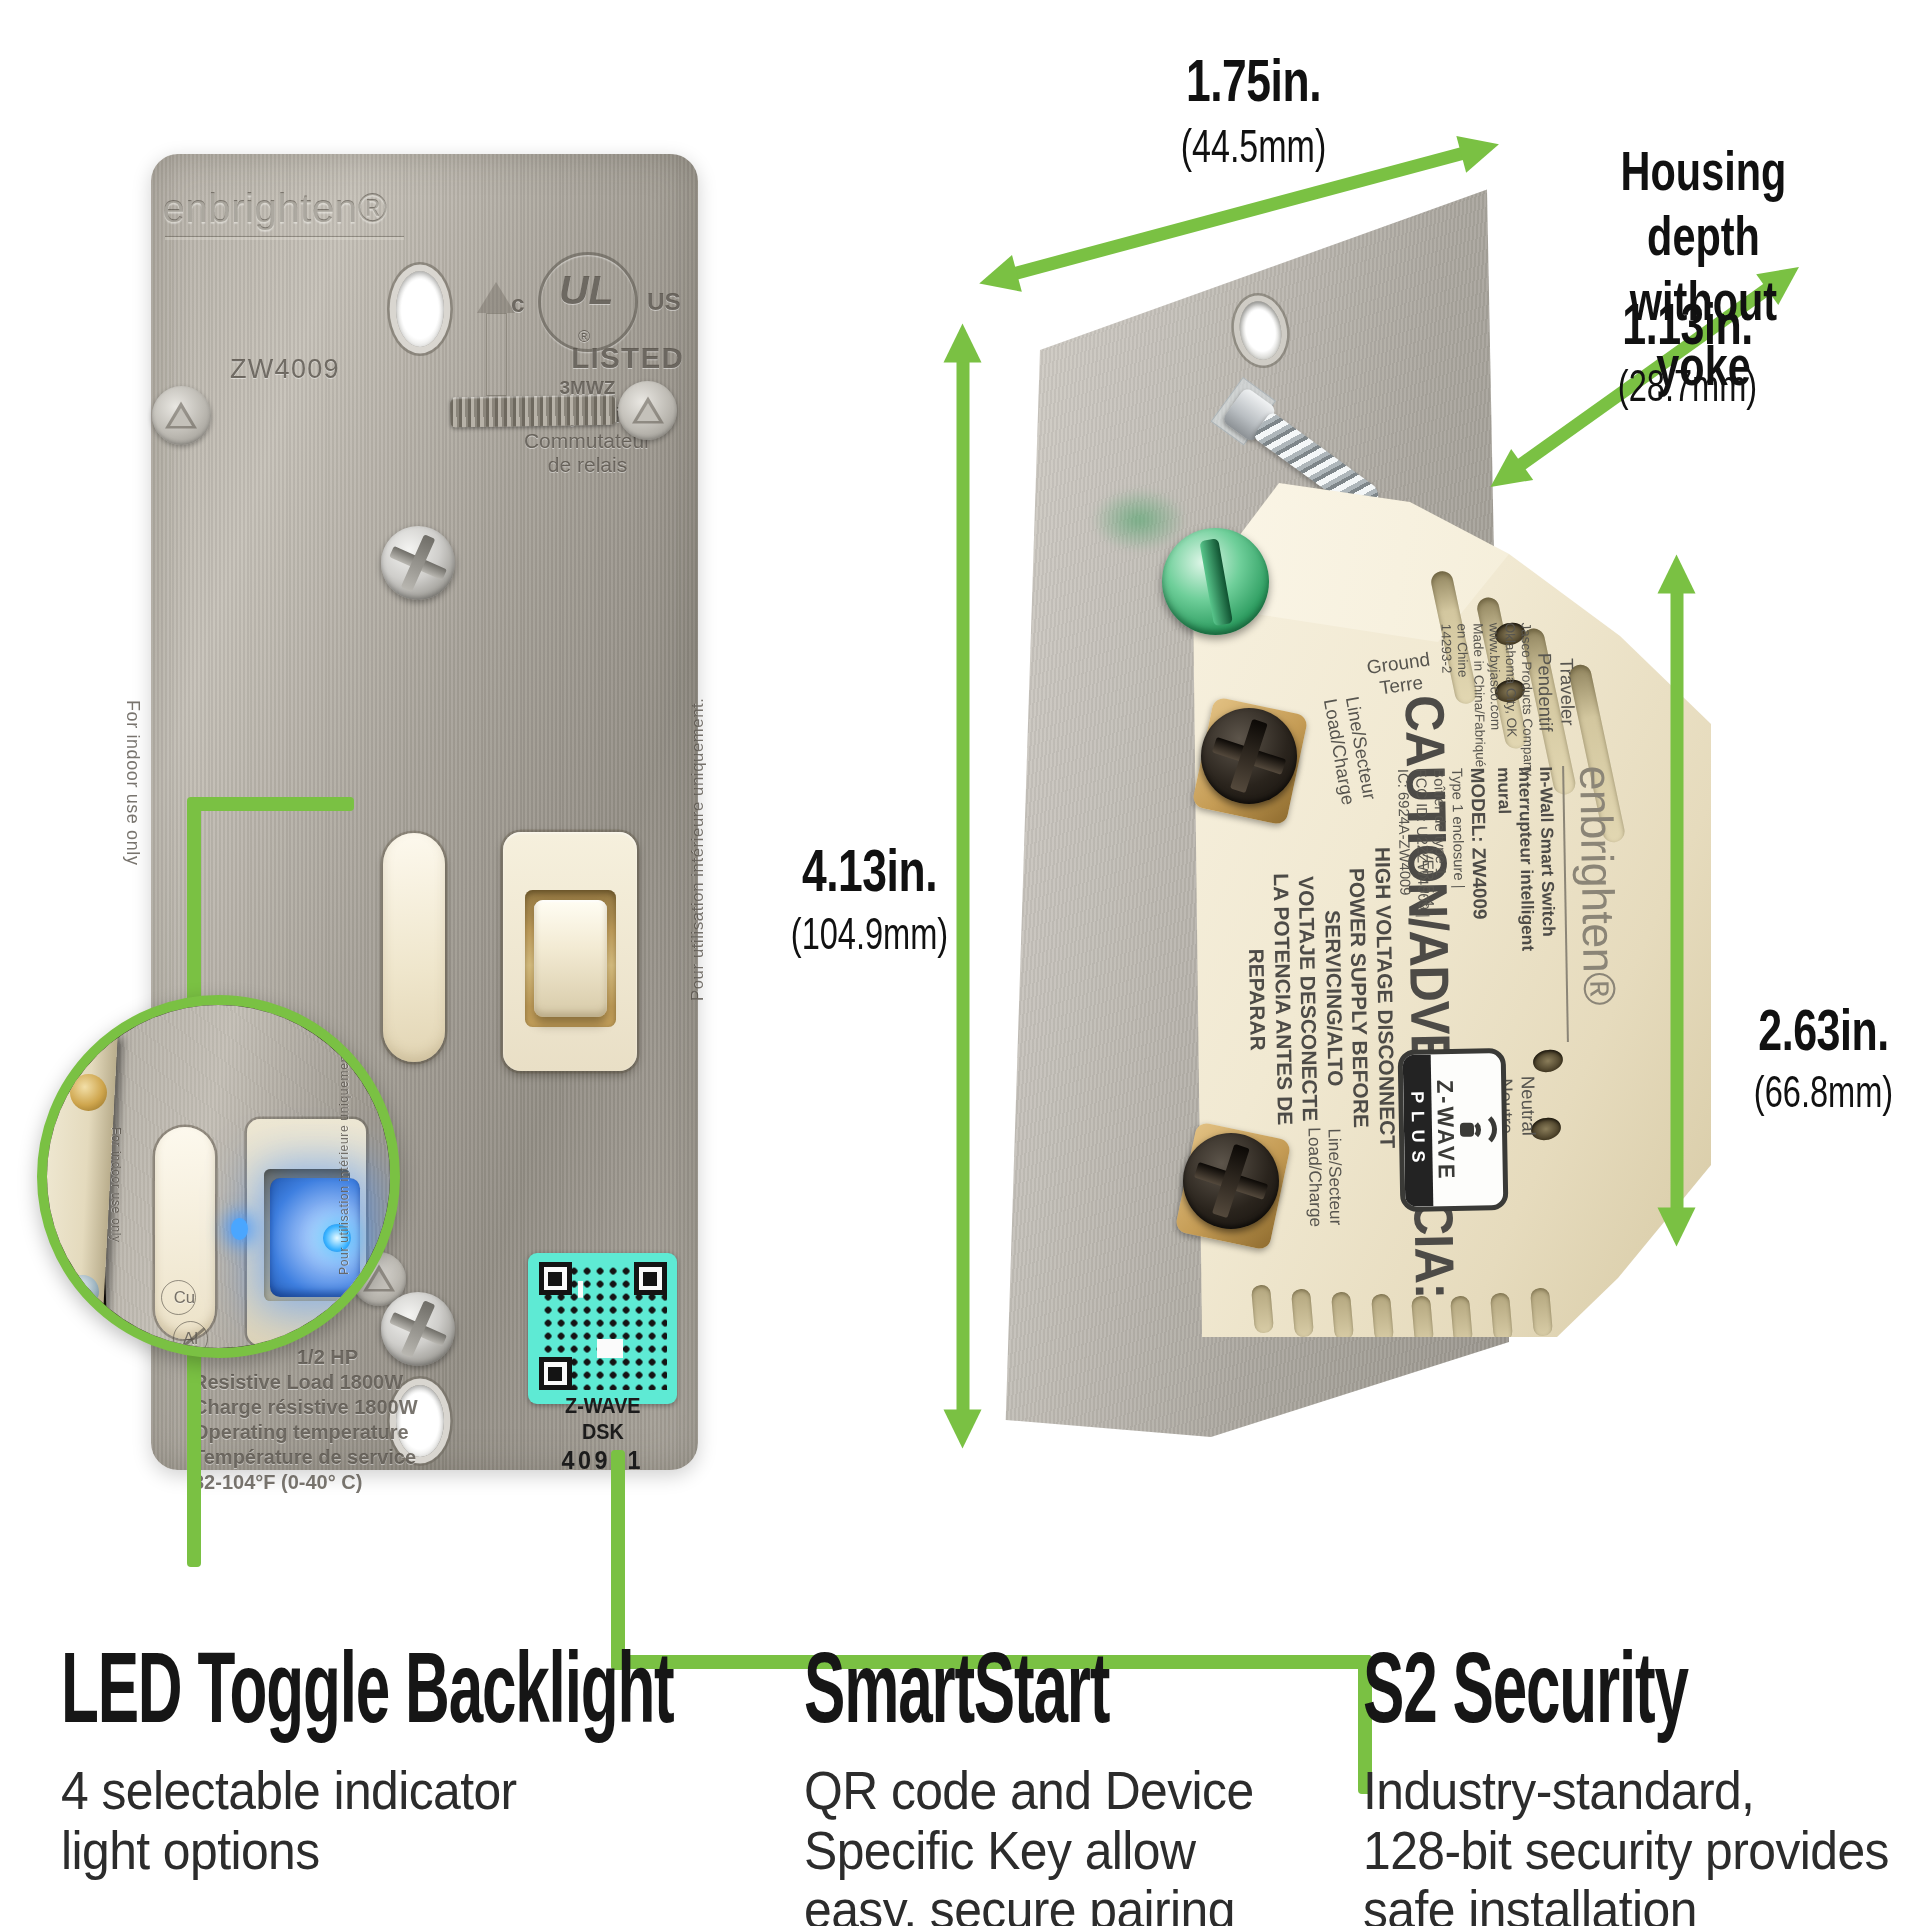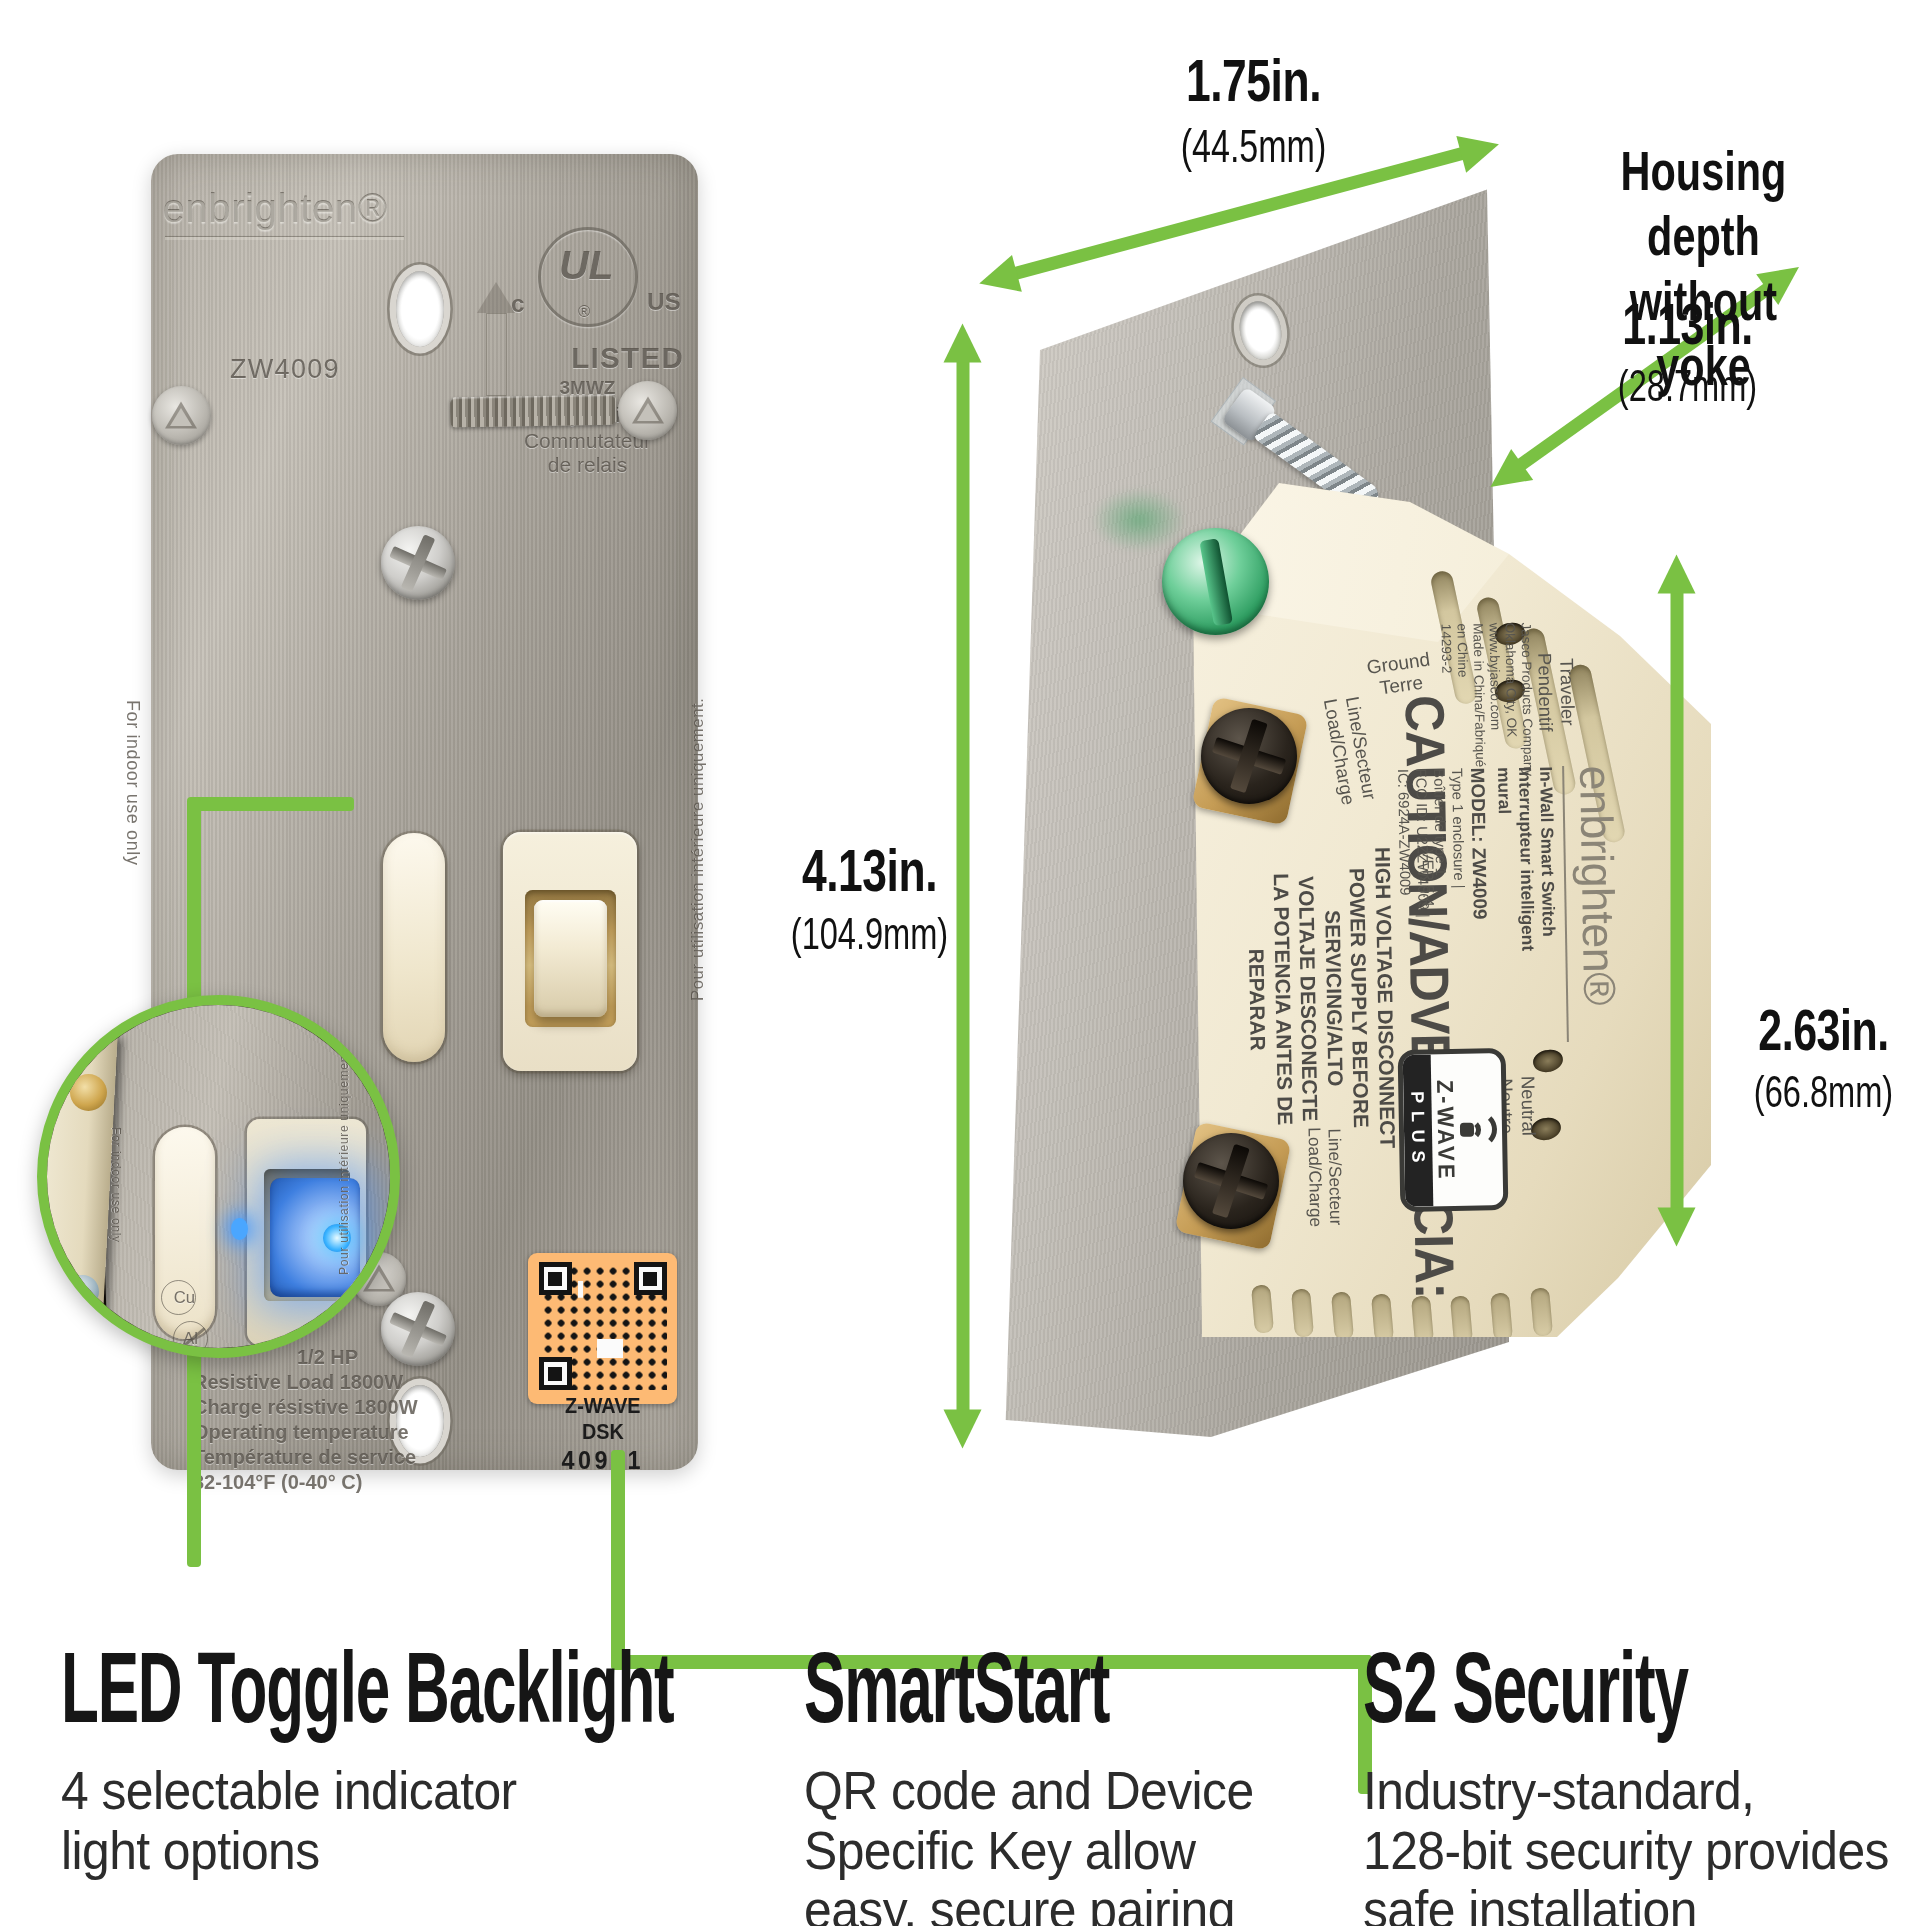--- a/index.html
+++ b/index.html
@@ -61,21 +61,21 @@
      background:linear-gradient(180deg,#f6f0dd,#e9dfc6);
      box-shadow:0 0 0 2.6px rgba(85,75,55,.3),0 3.9px 9px rgba(35,30,20,.4),inset 0 1.3px 2.6px rgba(255,255,255,.6);}
   .toggle-cavity{position:absolute;left:22px;top:58px;width:91px;height:137px;border-radius:7.7px;
      background:linear-gradient(180deg,#8f7440,#cda964 30%,#e7cd8c 55%,#caa55e 85%);
      box-shadow:inset 0 2.6px 6.4px rgba(60,45,15,.55);}
   .toggle-knob{position:absolute;left:31px;top:68px;width:73px;height:117px;border-radius:9px;
      background:linear-gradient(180deg,#fffdf3,#f3ebd4 40%,#dcd0b0 90%);
      box-shadow:0 6.4px 10.3px rgba(40,30,10,.4),inset 0 -5.1px 6.4px rgba(130,110,70,.35),inset 0 1.9px 1.9px rgba(255,255,255,.8);}
   .vtext{position:absolute;white-space:nowrap;font-size:19px;letter-spacing:0.6px;}
 
-  .qr-label{position:absolute;left:528px;top:1253px;width:149px;height:151px;background:#fdba74;border-radius:9px;
+  .qr-label{position:absolute;left:528px;top:1253px;width:149px;height:151px;background:#5eead4;border-radius:9px;
      box-shadow:0 1.3px 5.1px rgba(0,0,0,.3);padding:9px 7.7px 5.1px 7.7px;text-align:center;}
   .qr-code{position:relative;width:128px;height:128px;margin:0 auto;
      background:radial-gradient(#141414 34%,transparent 36%);background-size:13px 13px;background-position:2.6px 2.6px;}
   .qr-code::before{content:"";position:absolute;inset:0;
      background:
        linear-gradient(90deg,#fbfbfb 0 5.1px,transparent 5.1px) 39px 19px/45px 16.7px no-repeat,
        linear-gradient(90deg,#fbfbfb 0 26px,transparent 0) 58px 77px/35px 19px no-repeat;}
   .qr-finder{position:absolute;width:33px;height:33px;background:#fbfbfb;border:5.8px solid #141414;}
   .qr-finder::after{content:"";position:absolute;left:50%;top:50%;transform:translate(-50%,-50%);width:14px;height:14px;background:#141414;}
   .qr-t1{font-size:22px;font-weight:600;color:#1c1c1c;letter-spacing:0;margin-top:2.6px;transform:scaleX(.9);}
@@ -191,21 +191,21 @@
     <div class="abs" style="left:14px;top:83px;width:239px;height:3.2px;background:rgba(235,231,222,.3);box-shadow:0 -1.3px 0.6px rgba(70,64,56,.4);"></div>
     <div class="abs etch" style="left:37px;top:200px;font-size:27px;letter-spacing:1.3px;margin-left:42px;">ZW4009</div>
 
     <div class="oval-hole" style="left:245px;top:117px;width:48px;height:76px;"></div>
     <div class="screw" style="left:230px;top:372px;width:74px;height:74px;"></div>
 
     <div class="abs" style="left:326px;top:128px;width:0;height:0;border-left:19px solid transparent;border-right:19px solid transparent;border-bottom:31px solid rgba(100,95,85,.35);"></div>
     <div class="abs" style="left:335px;top:159px;width:20.5px;height:83px;border:1.9px solid rgba(100,95,85,.45);"></div>
 
     <div class="abs etch" style="left:360px;top:136px;font-size:24.4px;font-weight:700;">c</div>
-    <div class="ul-circle etch" style="left:387px;top:73px;">
+    <div class="ul-circle etch" style="left:387px;top:98px;">
       <span class="u">UL</span>
       <span class="r">®</span>
     </div>
     <div class="abs etch" style="left:496px;top:134px;font-size:24.4px;font-weight:700;">US</div>
     <div class="abs etch" style="left:340px;top:187px;width:193px;text-align:right;font-size:29.5px;font-weight:700;letter-spacing:1.3px;">LISTED</div>
     <div class="abs etch" style="left:340px;top:223px;width:193px;text-align:center;font-size:19px;font-weight:700;">3MWZ</div>
     <div class="abs etch" style="left:340px;top:249px;width:193px;text-align:center;font-size:21px;">Relay Switch</div>
     <div class="abs etch" style="left:340px;top:275px;width:193px;text-align:center;font-size:21px;">Commutateur</div>
     <div class="abs etch" style="left:340px;top:299px;width:193px;text-align:center;font-size:21px;">de relais</div>
 

